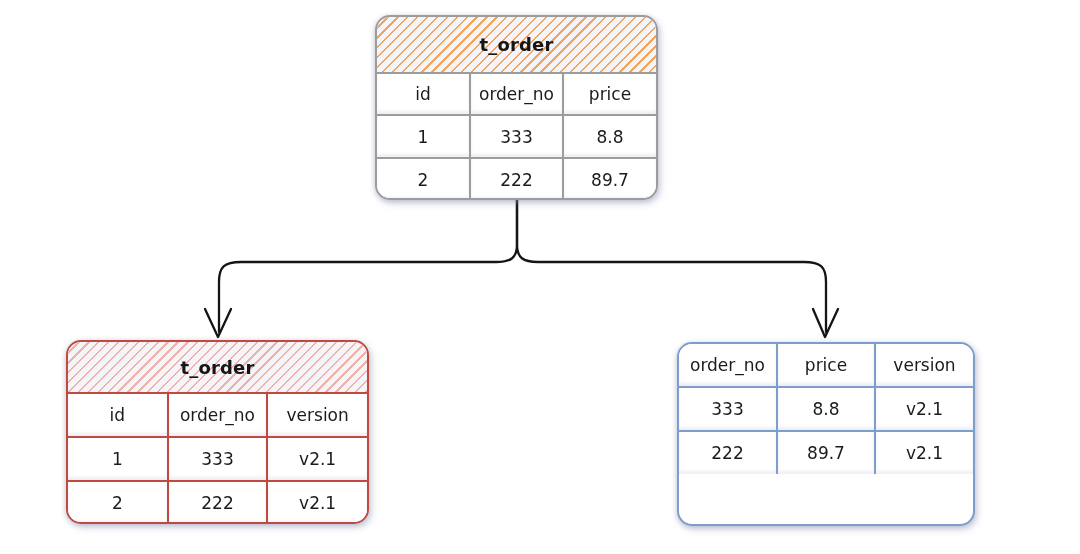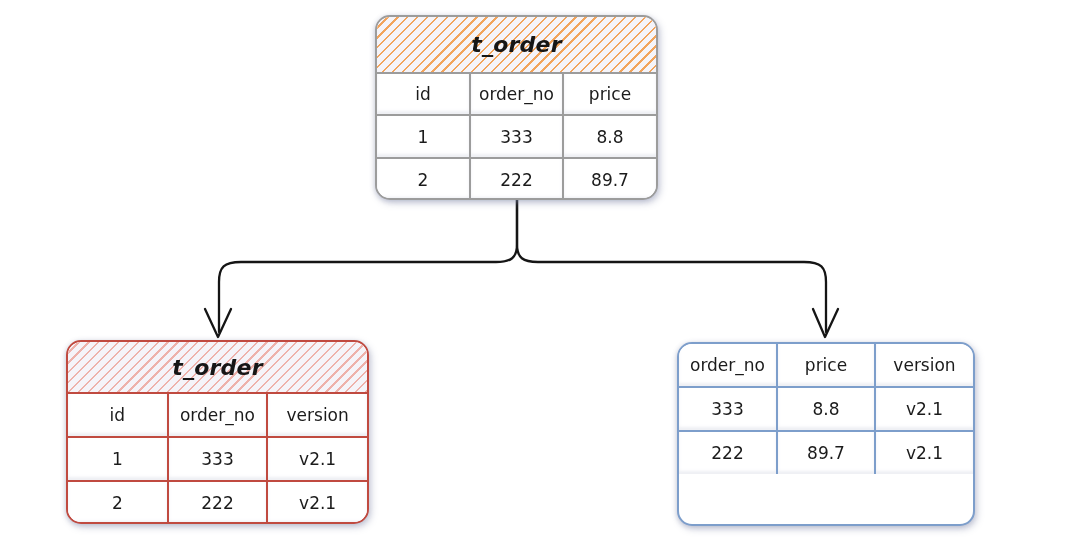--- a/index.html
+++ b/index.html
@@ -39,33 +39,32 @@
     background: #ffffff;
     box-shadow: 2px 3px 7px rgba(128, 136, 168, 0.45),
                 -1px 1px 4px rgba(128, 136, 168, 0.25);
     overflow: hidden;
   }
   .etable-title {
     display: flex;
     align-items: center;
     justify-content: center;
     font-weight: bold;
-    font-size: 22px;
+    font-size: 18px;
     letter-spacing: 0.2px;
     color: #161616;
     border-bottom: 2.4px solid var(--bd, #999);
     background-color: #f5f4f9;
     background-image: repeating-linear-gradient(
       135deg,
       var(--hatch, #ddd) 0px,
       var(--hatch, #ddd) 1.6px,
       rgba(255, 255, 255, 0) 1.6px,
       rgba(255, 255, 255, 0) 7px
     );
-    font-style: italic;
   }
   .etable .grid {
     width: 100%;
     border-collapse: collapse;
     table-layout: fixed;
   }
   .etable .grid th,
   .etable .grid td {
     border: 2px solid var(--bd, #999);
     text-align: center;

